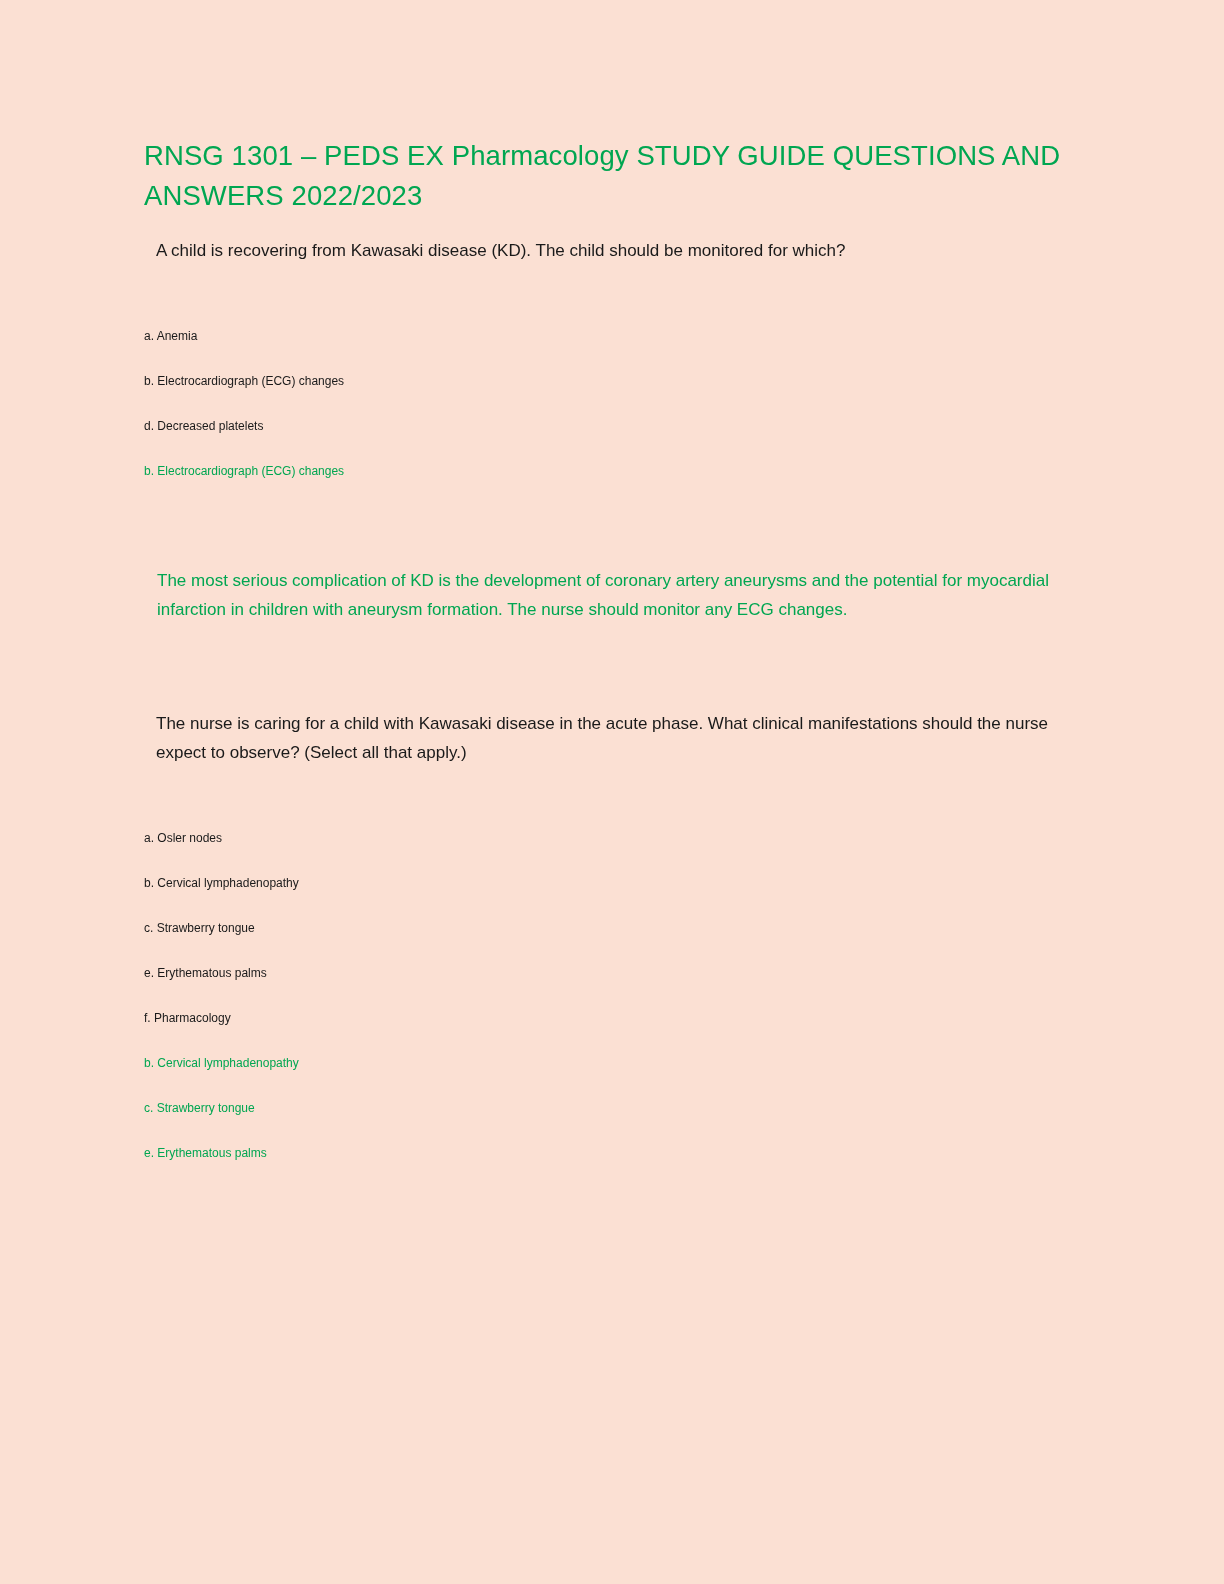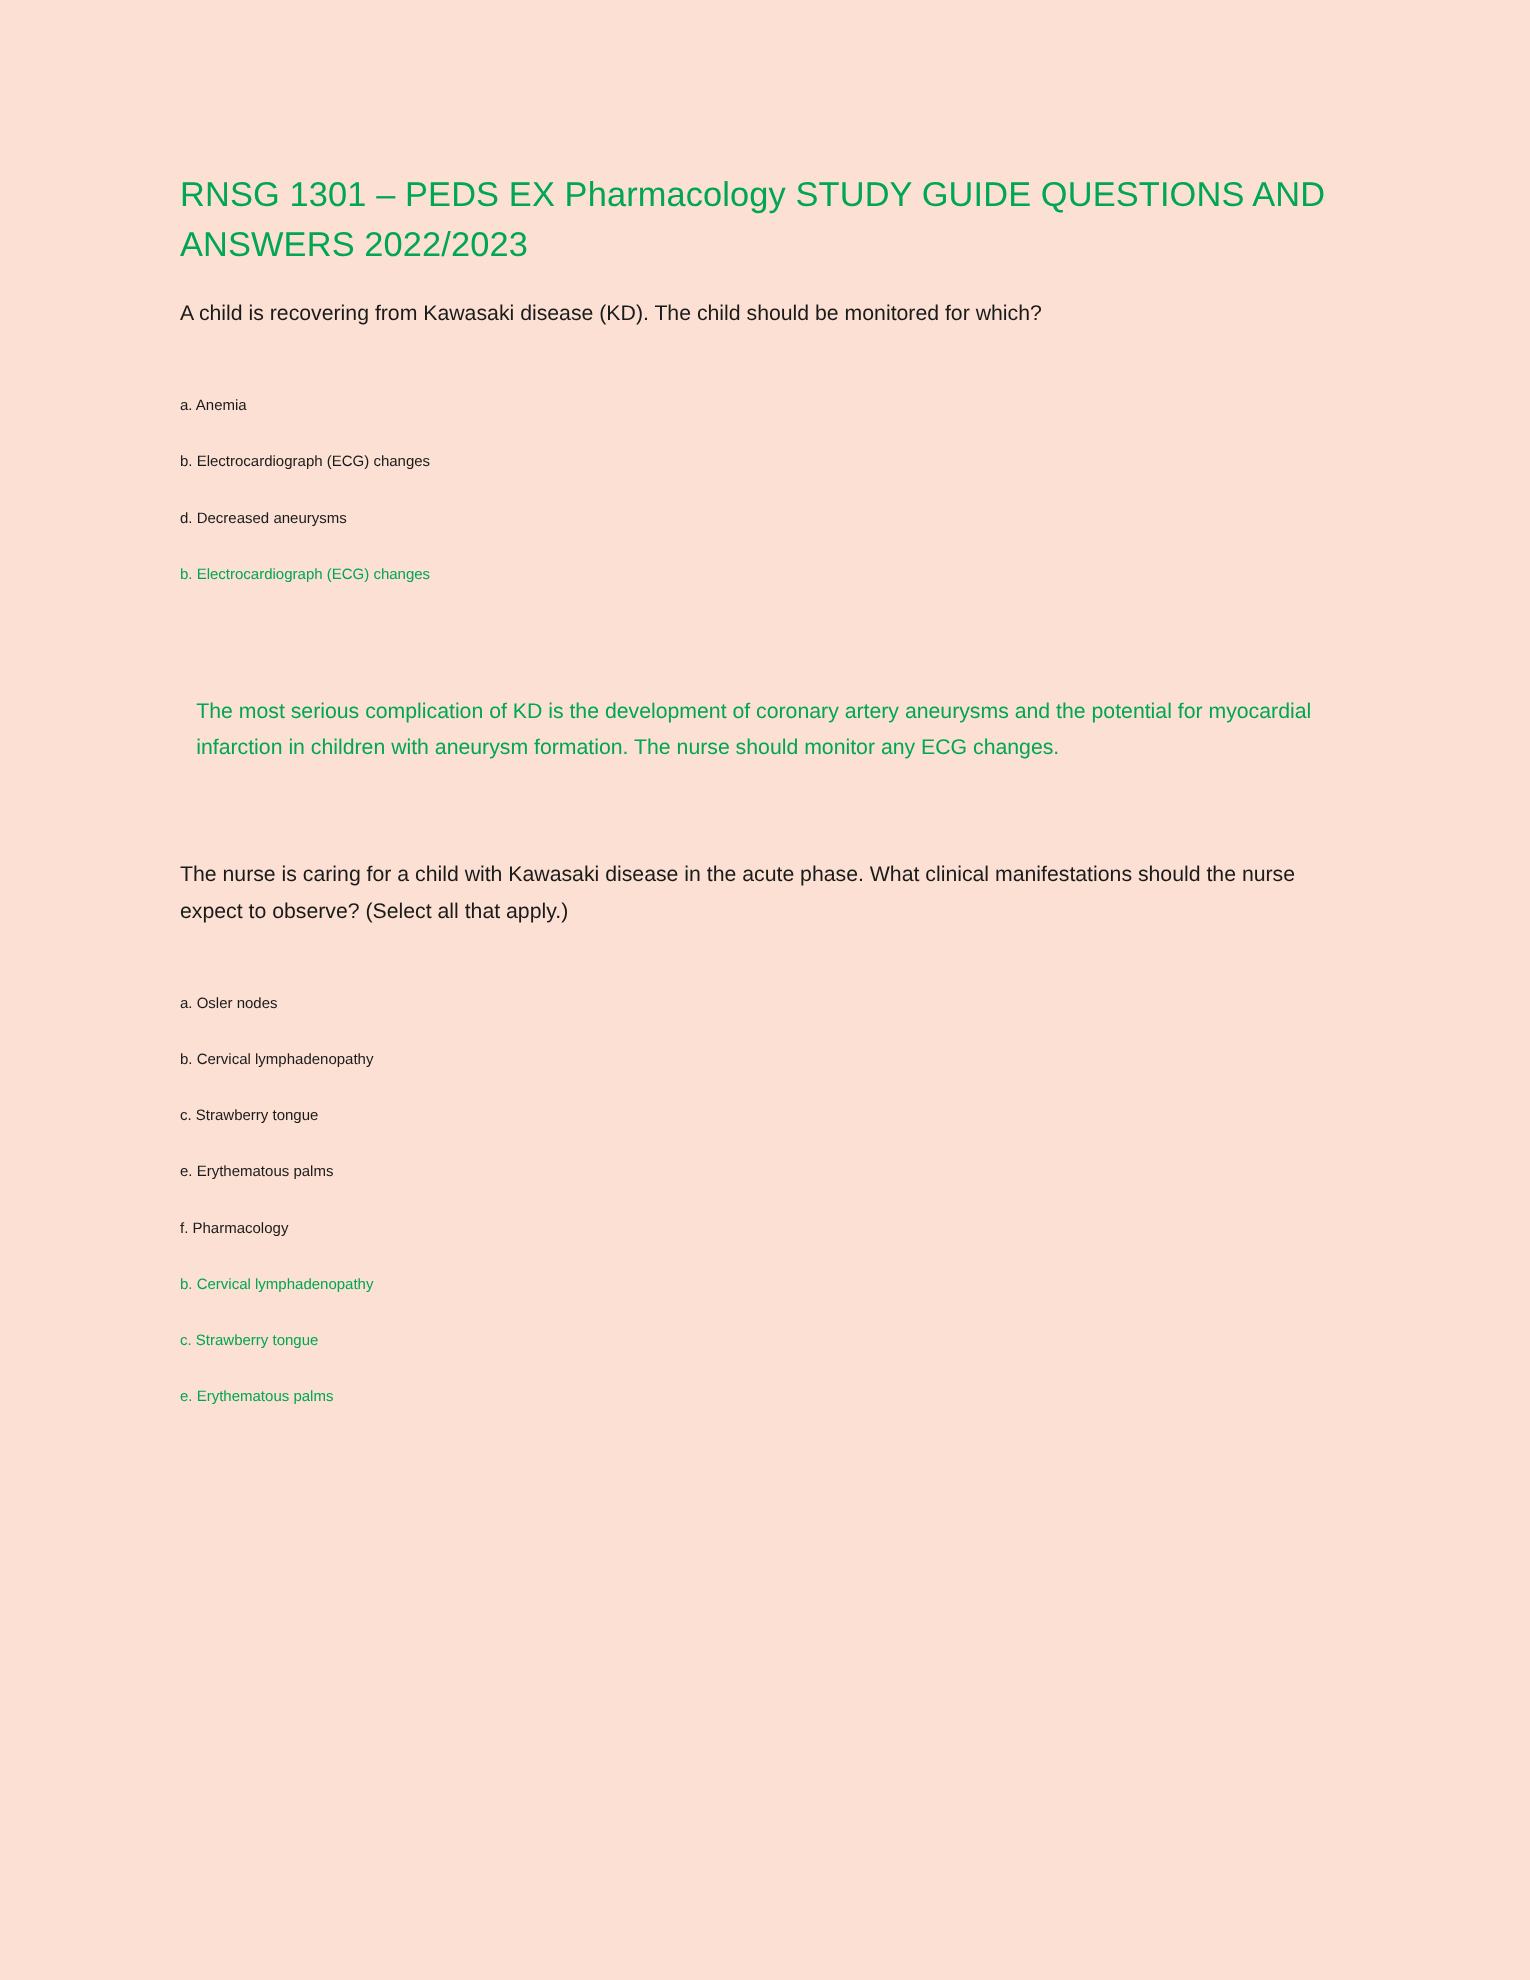--- a/index.html
+++ b/index.html
@@ -35,21 +35,21 @@
     line-height: 40px;
     letter-spacing: 0.1px;
     margin: 0 0 20px 0;
     max-width: 924px;
   }
   .q-stem {
     color: #1a1a1a;
     font-size: 17px;
     font-weight: 400;
     line-height: 29px;
-    margin: 0;
+    margin: 12px;
     max-width: 906px;
   }
   .spacer-lg {
     height: 48px;
   }
   .spacer-md {
     height: 45px;
   }
   .spacer-xl {
     height: 60px;
@@ -82,21 +82,21 @@
 
     <h1 class="doc-title">RNSG 1301 – PEDS EX Pharmacology STUDY GUIDE QUESTIONS AND ANSWERS 2022/2023</h1>
 
     <div>
       <p class="q-stem">A child is recovering from Kawasaki disease (KD). The child should be monitored for which?</p>
 
       <div class="spacer-lg"></div>
 
       <p class="opt">a. Anemia</p>
       <p class="opt">b. Electrocardiograph (ECG) changes</p>
-      <p class="opt">d. Decreased aneurysms</p>
+      <p class="opt">d. Decreased platelets</p>
 
       <p class="opt ans">b. Electrocardiograph (ECG) changes</p>
 
       <div class="spacer-lg"></div>
 
       <p class="explain">The most serious complication of KD is the development of coronary artery aneurysms and the potential for myocardial infarction in children with aneurysm formation. The nurse should monitor any ECG changes.</p>
     </div>
 
     <div class="spacer-xl"></div>
 

